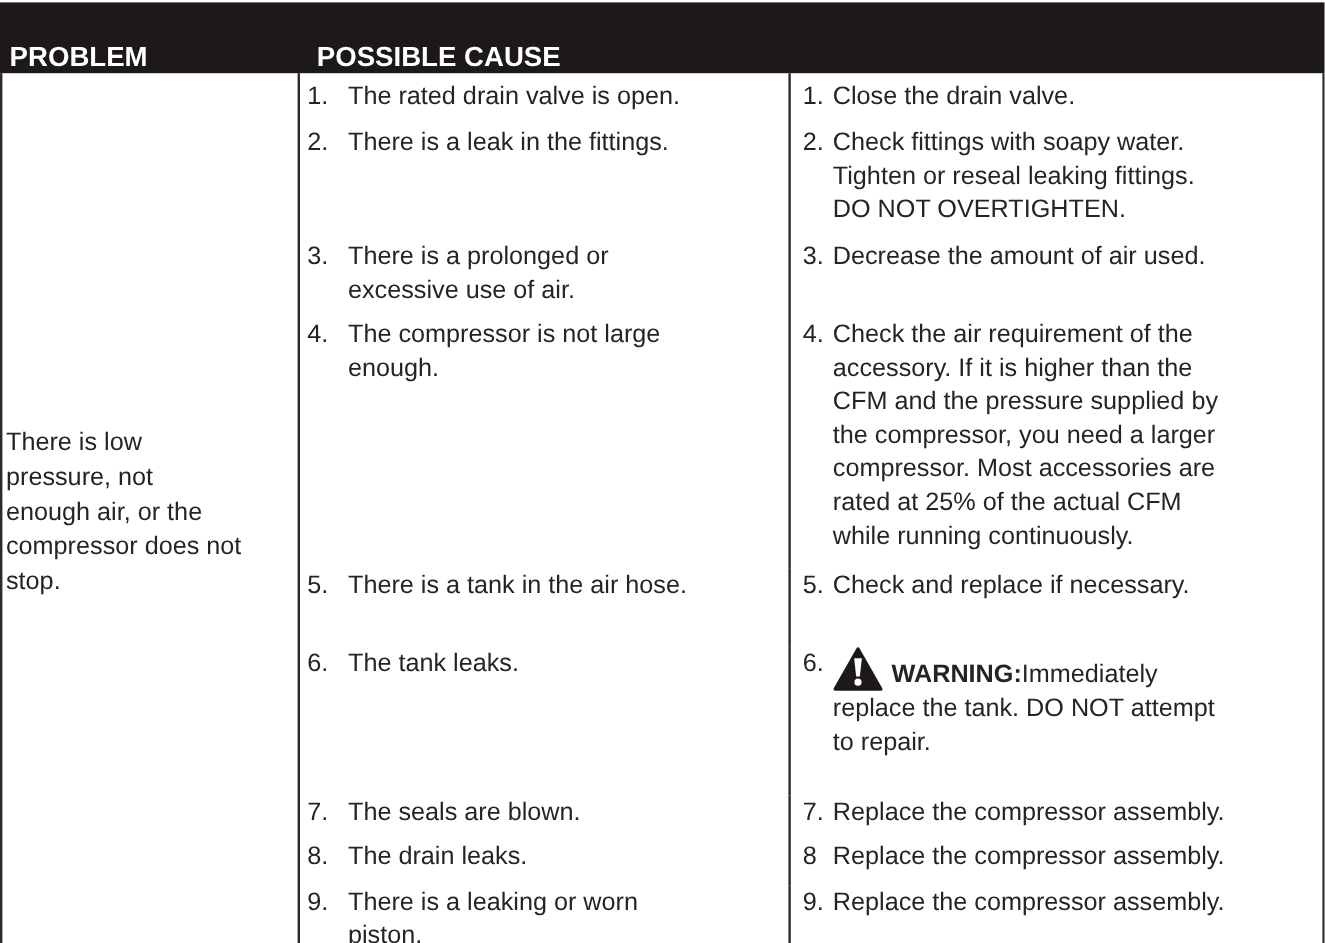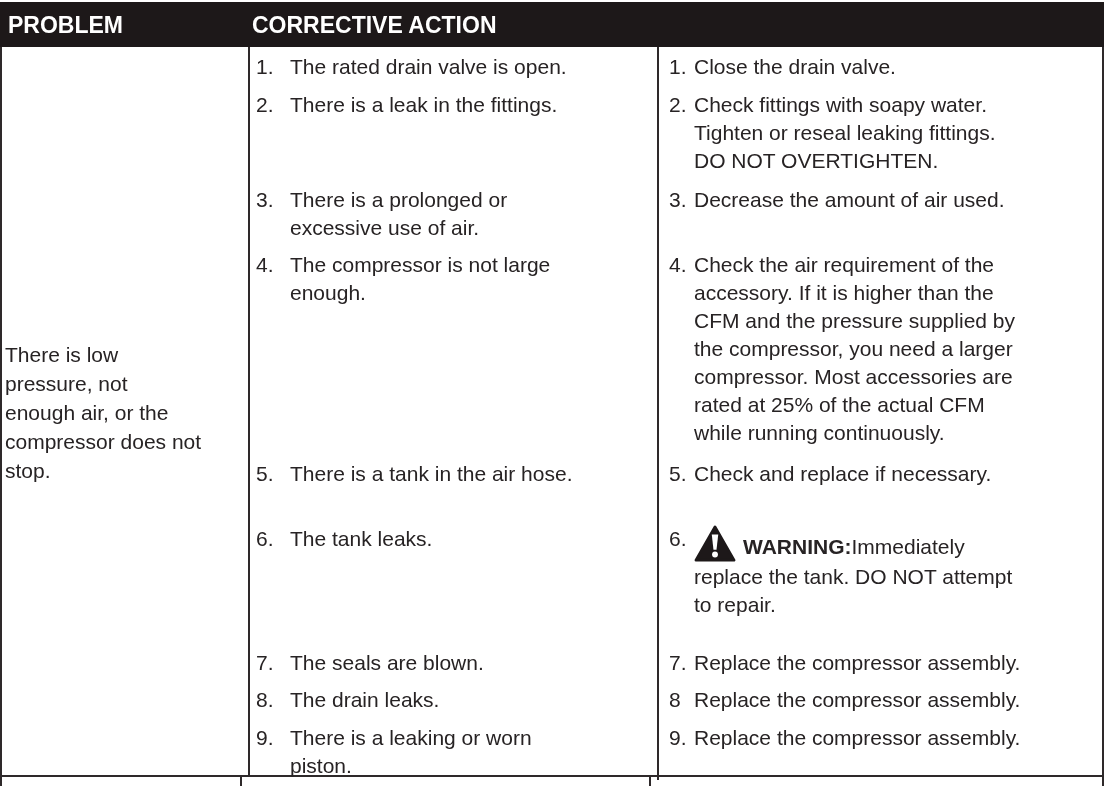--- a/index.html
+++ b/index.html
@@ -2,22 +2,22 @@
 <html><head>
 <meta charset="utf-8">
 <style>
   html,body{margin:0;padding:0;background:#ffffff;}
   .page{
     width:1104px;height:786px;box-sizing:border-box;background:#fff;
     font-family:"Liberation Sans","DejaVu Sans",sans-serif;
     color:#272324;font-size:21px;line-height:28px;overflow:hidden;position:relative;
   }
   .hdr{
-    display:flex;height:45px;margin-top:2px;background:#1d1819;color:#ffffff;
-    font-weight:bold;font-size:23px;align-items:center;box-sizing:border-box;
+    display:flex;height:59px;margin-top:2px;background:#1d1819;color:#ffffff;
+    font-weight:bold;font-size:23px;align-items:flex-end;box-sizing:border-box;
   }
   .hdr .h1{width:242px;padding-left:8px;box-sizing:border-box;}
   .hdr .h2{width:411px;padding-left:22px;box-sizing:border-box;}
   .hdr .h3{flex:1;padding-left:10px;box-sizing:border-box;}
   .body{
     display:flex;height:728px;width:1104px;box-sizing:border-box;
     border-left:2px solid #2e292a;border-right:2px solid #2e292a;
   }
   .problem-cell{
     width:248px;box-sizing:border-box;border-right:2px solid #2e292a;
@@ -45,21 +45,21 @@
   .ftr .f2{width:409px;border-right:2px solid #2e292a;box-sizing:border-box;}
   .ftr .f3{flex:1;}
 </style>
 </head>
 <body>
 
 <div class="page">
 
   <div class="hdr">
     <div class="h1">PROBLEM</div>
-    <div class="h3">CORRECTIVE ACTION</div>
+    <div class="h2">POSSIBLE CAUSE</div>
   </div>
 
   <div class="body">
 
     <div class="problem-cell">There is low
 pressure, not
 enough air, or the
 compressor does not
 stop.</div>
 

